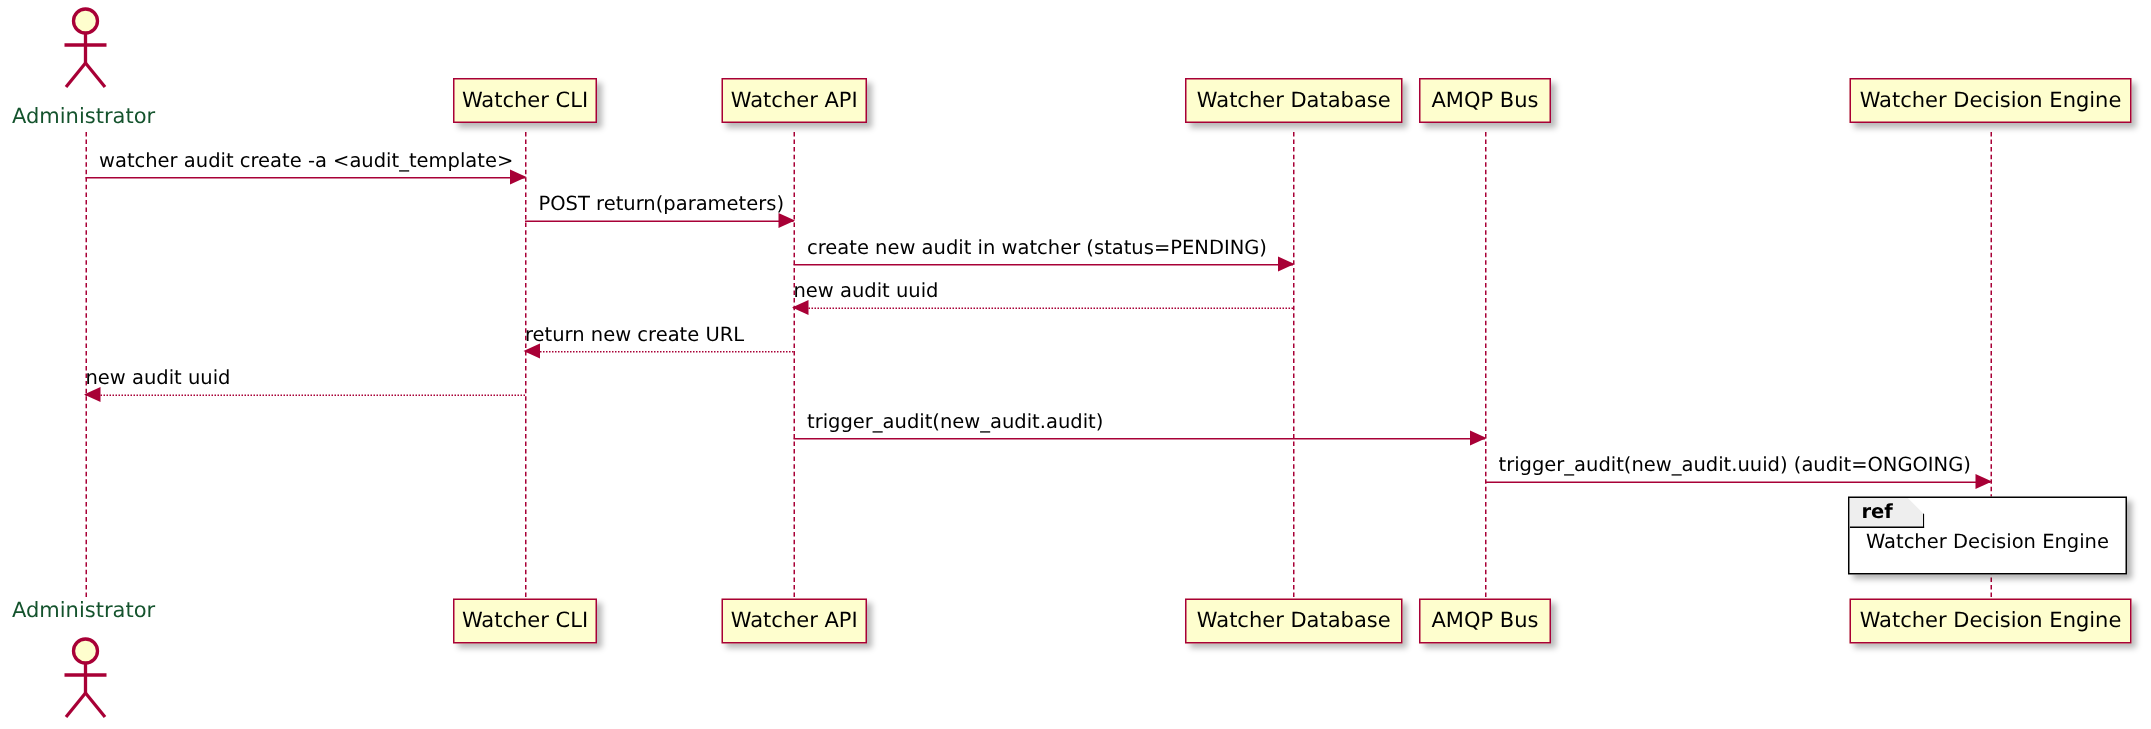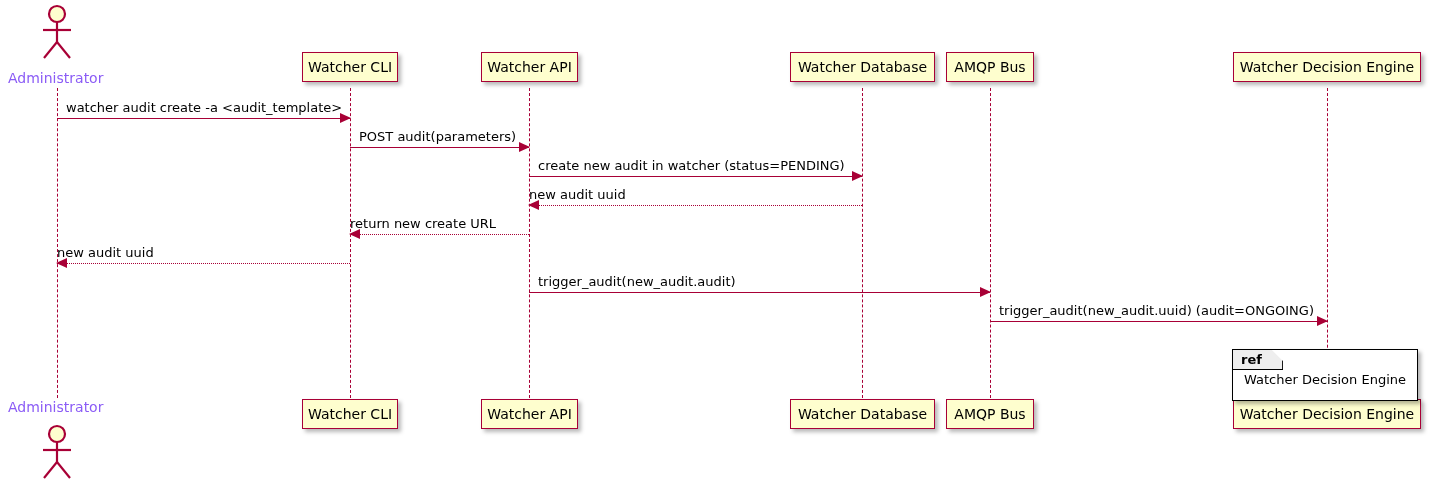--- a/index.html
+++ b/index.html
@@ -48,21 +48,21 @@
   
   .actor {
     position: absolute;
     width: 42px;
     height: 56px;
   }
   .actor svg { display: block; }
   .actor-label {
     position: absolute;
     font-size: 14px;
-    color: #8b5cf6;
+    color: #14532d;
     white-space: nowrap;
     text-align: center;
   }
 
   
   .msg {
     position: absolute;
     height: 0;
   }
   .msg .line {
@@ -104,21 +104,20 @@
   .msg.right .label { left: 9px; margin-top: 48px; }
   .msg.left  .label { left: 0; }
 
   
   .ref-box {
     position: absolute;
     box-sizing: border-box;
     background: #FFFFFF;
     border: 1.5px solid #000000;
     box-shadow: 3px 3px 4px rgba(0,0,0,0.30);
-    margin-top: 18px;
   }
   .ref-tab {
     position: absolute;
     left: 0;
     top: 0;
     height: 19px;
     background: #EEEEEE;
     border-right: 1.5px solid #000000;
     border-bottom: 1.5px solid #000000;
     font-weight: bold;
@@ -194,21 +193,21 @@
 
   <div class="msg right" style="left:57px; top:118px; width:293px;">
     <div class="line"></div>
     <div class="head"></div>
     <div class="label">watcher audit create -a &lt;audit_template&gt;</div>
   </div>
 
   <div class="msg right" style="left:350px; top:147px; width:179px;">
     <div class="line"></div>
     <div class="head"></div>
-    <div class="label">POST audit(parameters)</div>
+    <div class="label">POST return(parameters)</div>
   </div>
 
   <div class="msg right" style="left:529px; top:176px; width:333px;">
     <div class="line"></div>
     <div class="head"></div>
     <div class="label">create new audit in watcher (status=PENDING)</div>
   </div>
 
   <div class="msg left dotted" style="left:529px; top:205px; width:333px;">
     <div class="line"></div>

